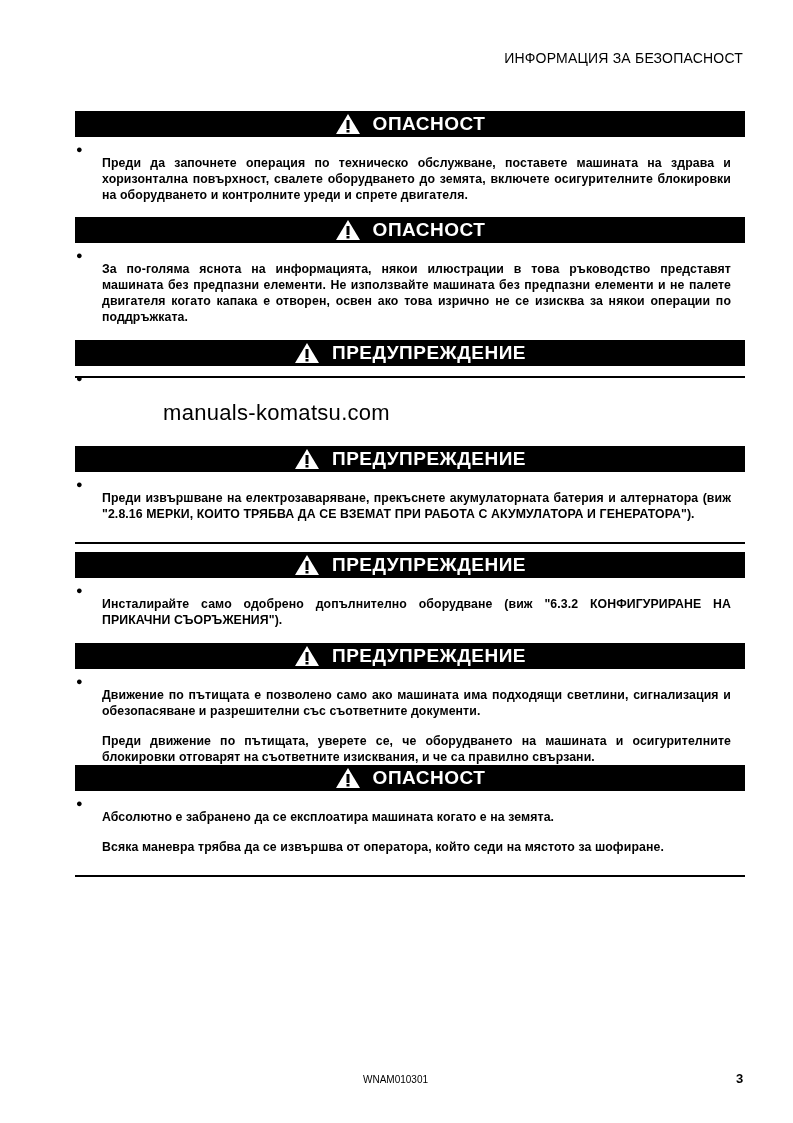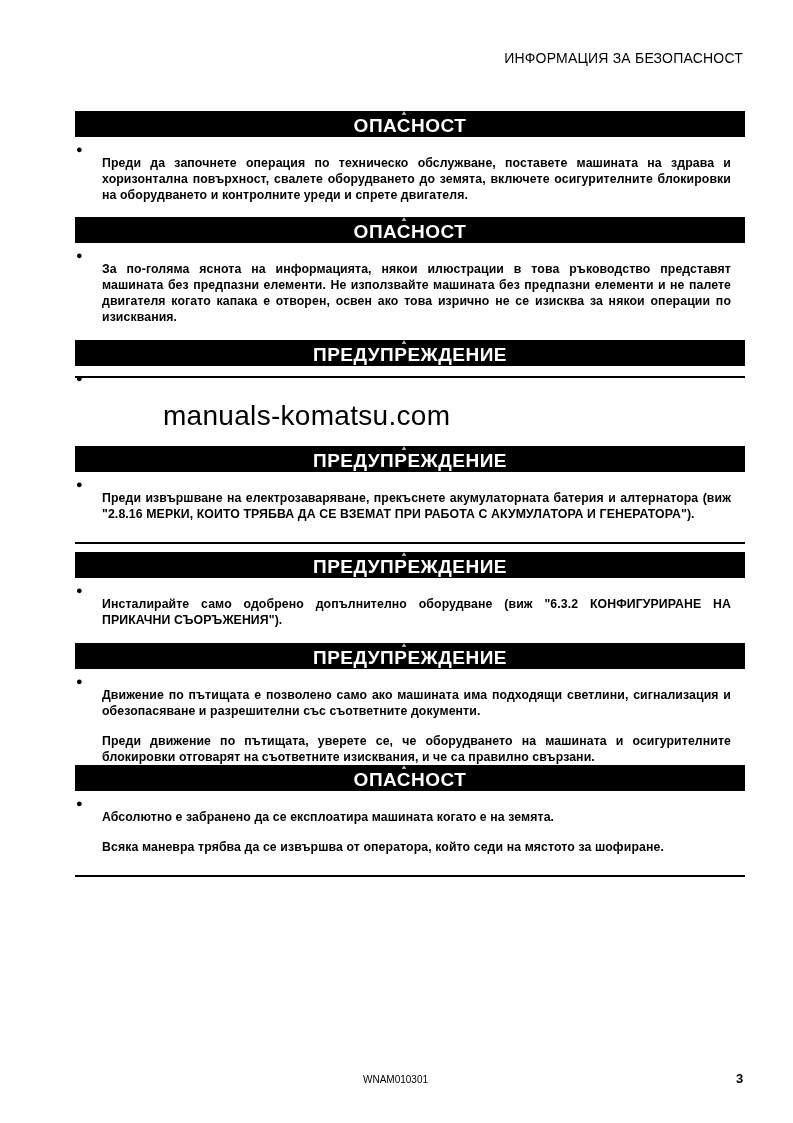--- a/index.html
+++ b/index.html
@@ -2,32 +2,32 @@
 <html><head>
   <meta charset="utf-8">
   <style>
     html, body { margin: 0; padding: 0; background: #ffffff; }
     body { width: 793px; height: 1123px; position: relative; overflow: hidden;
            font-family: "Liberation Sans", sans-serif; color: #000; }
     .running-head { position: absolute; top: 50px; right: 50px; font-size: 14px;
                     letter-spacing: 0.2px; }
     .block { position: absolute; left: 75px; width: 670px; }
     .bar { height: 26px; background: #000; color: #fff; display: flex;
-           align-items: center; justify-content: center; flex-direction: column; }
+           align-items: center; justify-content: center; }
     .bar svg { display: block; }
     .bar .label { font-weight: bold; font-size: 19px; letter-spacing: 0.5px;
                   font-family: "Liberation Sans", sans-serif; }
     .bar.warn .label { }
     .body { position: relative; padding: 4px 0 6px 13px; font-size: 12.3px;
             font-weight: bold; line-height: 16px; text-align: justify;
             font-family: "Liberation Sans", sans-serif; letter-spacing: 0.1px; }
     .body p { margin: 14px; }
     .bullet { position: absolute; left: 1px; top: 4px; font-size: 11px; }
     .rule { height: 2px; background: #000; }
-    .watermark { position: absolute; left: 163px; top: 400px; font-size: 28px;
+    .watermark { position: absolute; left: 163px; top: 400px; font-size: 22px;
                  color: #000; font-family: "Liberation Sans", sans-serif;
                  letter-spacing: 0.3px; }
     .footer-code { position: absolute; top: 1074px; left: 363px; font-size: 10px; }
     .page-num { position: absolute; top: 1071px; left: 736px; font-size: 13px; font-weight: bold; }
   </style>
 </head>
 <body>
 
 <div class="running-head">ИНФОРМАЦИЯ ЗА БЕЗОПАСНОСТ</div>
 
@@ -51,21 +51,21 @@
   <div class="bar">
     <svg width="26" height="22" viewBox="0 0 26 22" style="margin-right:12px;">
       <polygon points="13,1 25,21 1,21" fill="#fff"></polygon>
       <rect x="11.5" y="7" width="3" height="9" fill="#000"></rect>
       <rect x="11.5" y="17" width="3" height="2.5" fill="#000"></rect>
     </svg>
     <span class="label">ОПАСНОСТ</span>
   </div>
   <div class="body">
     <span class="bullet">●</span>
-    <p>За по-голяма яснота на информацията, някои илюстрации в това ръководство представят машината без предпазни елементи. Не използвайте машината без предпазни елементи и не палете двигателя когато капака е отворен, освен ако това изрично не се изисква за някои операции по изисквания.</p>
+    <p>За по-голяма яснота на информацията, някои илюстрации в това ръководство представят машината без предпазни елементи. Не използвайте машината без предпазни елементи и не палете двигателя когато капака е отворен, освен ако това изрично не се изисква за някои операции по поддръжката.</p>
   </div>
   <div class="rule"></div>
 </div>
 
 <div class="block" style="top:340px;">
   <div class="bar warn">
     <svg width="26" height="22" viewBox="0 0 26 22" style="margin-right:12px;">
       <polygon points="13,1 25,21 1,21" fill="#fff"></polygon>
       <rect x="11.5" y="7" width="3" height="9" fill="#000"></rect>
       <rect x="11.5" y="17" width="3" height="2.5" fill="#000"></rect>

